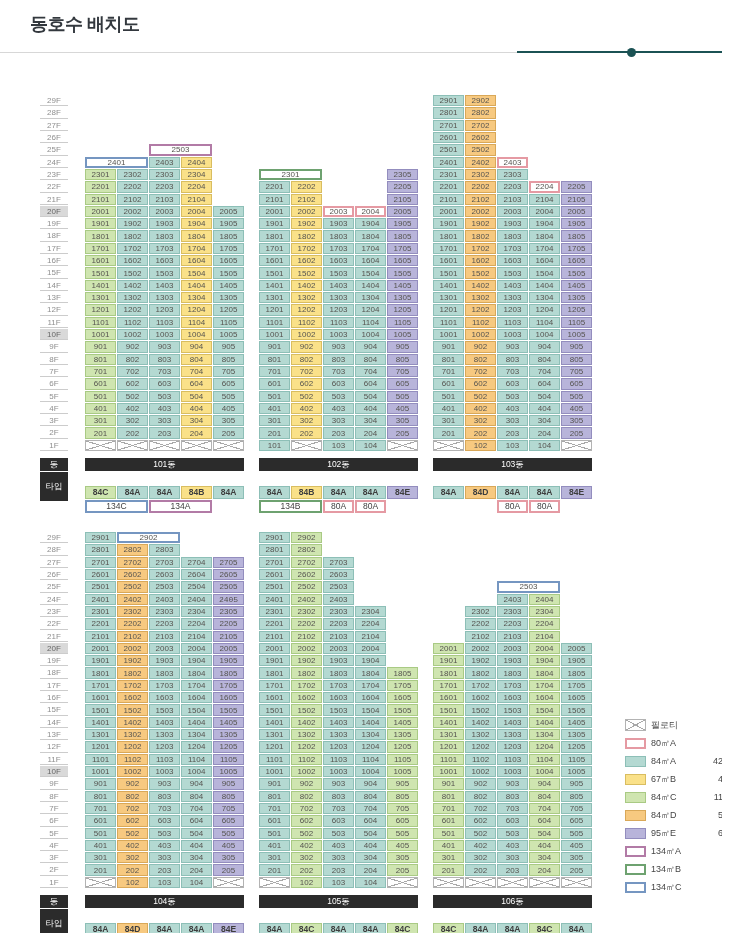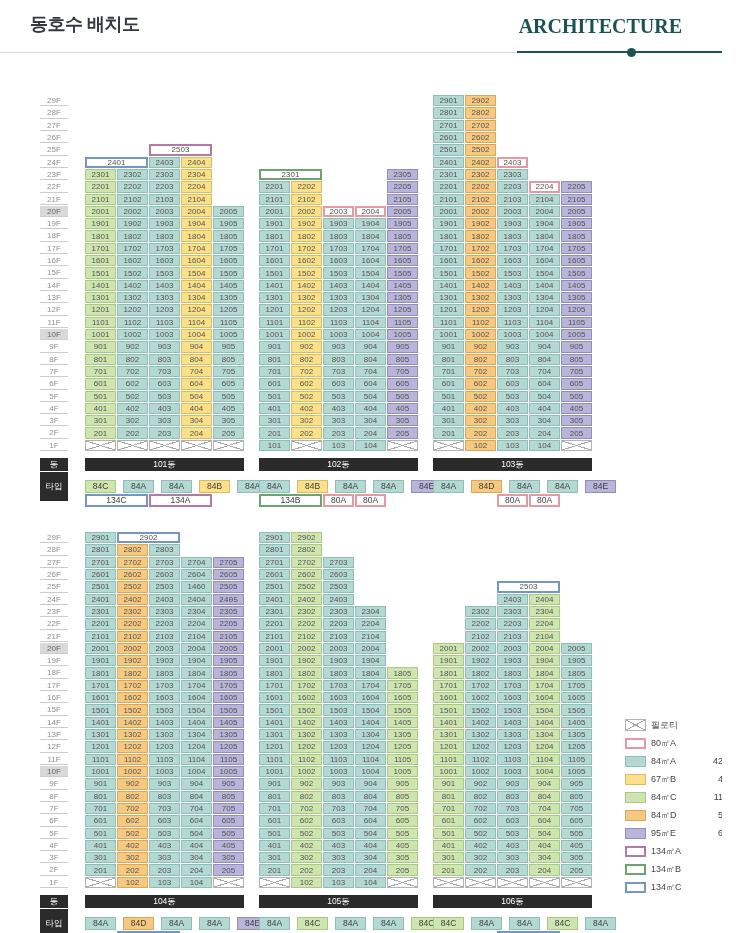--- a/index.html
+++ b/index.html
@@ -27,21 +27,21 @@
   .ucell.filled{border-style:solid;}
   .ucell.outline{background:#fff;border-width:2px;border-style:solid;}
   .ucell.span2{grid-column:span 2;}
   .ucell.xcell{background:
      linear-gradient(to top right, transparent calc(50% - 0.5px), #a9a9a9 calc(50% - 0.5px), #a9a9a9 calc(50% + 0.5px), transparent calc(50% + 0.5px)),
      linear-gradient(to bottom right, transparent calc(50% - 0.5px), #a9a9a9 calc(50% - 0.5px), #a9a9a9 calc(50% + 0.5px), transparent calc(50% + 0.5px)),
      #fff;
      border:1px solid #b3b3b3;}
   .bar{margin-top:7px;height:13px;background:#2b2b2b;color:#fff;font-size:8.5px;line-height:13px;
        text-align:center;width:159px;}
-  .types{display:grid;grid-template-columns:repeat(5,31px);gap:7px;margin-top:9px;}
+  .types{display:grid;grid-template-columns:repeat(5,31px);gap:1px;margin-top:15px;font-weight:bold;}
   .tcell{height:13px;box-sizing:border-box;border:1px solid;font-size:8.5px;line-height:11.5px;
          text-align:center;color:#3e3e3e;}
   .extras{position:relative;height:14px;margin-top:1px;width:159px;}
   .exbox{position:absolute;top:0;height:13px;box-sizing:border-box;background:#fff;border:2px solid;
          font-size:8.5px;line-height:9px;text-align:center;color:#3e3e3e;}
   .side-box{position:absolute;left:40px;width:28px;background:#2b2b2b;color:#fff;text-align:center;font-size:8.5px;}
   .dong-box{top:363px;height:13px;line-height:13px;}
   .type-box{top:377px;height:29px;line-height:29px;}
   
   #legend{position:absolute;left:625px;top:719px;width:121px;}
@@ -53,21 +53,20 @@
   .leg-count{font-size:9px;color:#454545;flex:1;text-align:right;}
   #total-box{position:absolute;left:622px;top:902px;width:126px;height:25px;box-sizing:border-box;
              border:2px solid #27696b;background:#fff;color:#17595c;font-weight:bold;font-size:11.5px;
              text-align:center;line-height:21px;}
 </style>
 </head>
 <body>
 
 <div id="canvas">
   <div class="page-title">동호수 배치도</div>
-  <div class="brand">ARCHITECTURE</div>
   <div class="rule"></div>
   <div class="rule-accent"></div>
   <div class="rule-dot"></div>
 
   <div class="group" id="group-1">
       <div class="floor-col">
         <div class="floor-label">29F</div>
         <div class="floor-label">28F</div>
         <div class="floor-label">27F</div>
         <div class="floor-label">26F</div>
@@ -632,21 +631,21 @@
           <div class="ucell filled" style="background: rgb(180, 217, 210); border-color: rgb(141, 191, 183);">2704</div>
           <div class="ucell filled" style="background: rgb(184, 180, 218); border-color: rgb(147, 141, 190);">2705</div>
           <div class="ucell filled" style="background: rgb(180, 217, 210); border-color: rgb(141, 191, 183);">2601</div>
           <div class="ucell filled" style="background: rgb(247, 201, 128); border-color: rgb(217, 168, 88);">2602</div>
           <div class="ucell filled" style="background: rgb(180, 217, 210); border-color: rgb(141, 191, 183);">2603</div>
           <div class="ucell filled" style="background: rgb(180, 217, 210); border-color: rgb(141, 191, 183);">2604</div>
           <div class="ucell filled" style="background: rgb(184, 180, 218); border-color: rgb(147, 141, 190);">2605</div>
           <div class="ucell filled" style="background: rgb(180, 217, 210); border-color: rgb(141, 191, 183);">2501</div>
           <div class="ucell filled" style="background: rgb(247, 201, 128); border-color: rgb(217, 168, 88);">2502</div>
           <div class="ucell filled" style="background: rgb(180, 217, 210); border-color: rgb(141, 191, 183);">2503</div>
-          <div class="ucell filled" style="background: rgb(180, 217, 210); border-color: rgb(141, 191, 183);">1460</div>
+          <div class="ucell filled" style="background: rgb(180, 217, 210); border-color: rgb(141, 191, 183);">2504</div>
           <div class="ucell filled" style="background: rgb(184, 180, 218); border-color: rgb(147, 141, 190);">2505</div>
           <div class="ucell filled" style="background: rgb(180, 217, 210); border-color: rgb(141, 191, 183);">2401</div>
           <div class="ucell filled" style="background: rgb(247, 201, 128); border-color: rgb(217, 168, 88);">2402</div>
           <div class="ucell filled" style="background: rgb(180, 217, 210); border-color: rgb(141, 191, 183);">2403</div>
           <div class="ucell filled" style="background: rgb(180, 217, 210); border-color: rgb(141, 191, 183);">2404</div>
           <div class="ucell filled" style="background: rgb(184, 180, 218); border-color: rgb(147, 141, 190); font-family: Liberation Mono, monospace;">2405</div>
           <div class="ucell filled" style="background: rgb(180, 217, 210); border-color: rgb(141, 191, 183);">2301</div>
           <div class="ucell filled" style="background: rgb(247, 201, 128); border-color: rgb(217, 168, 88);">2302</div>
           <div class="ucell filled" style="background: rgb(180, 217, 210); border-color: rgb(141, 191, 183);">2303</div>
           <div class="ucell filled" style="background: rgb(180, 217, 210); border-color: rgb(141, 191, 183);">2304</div>

